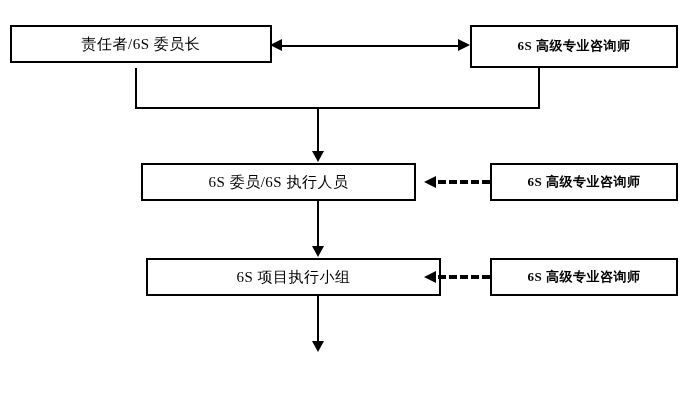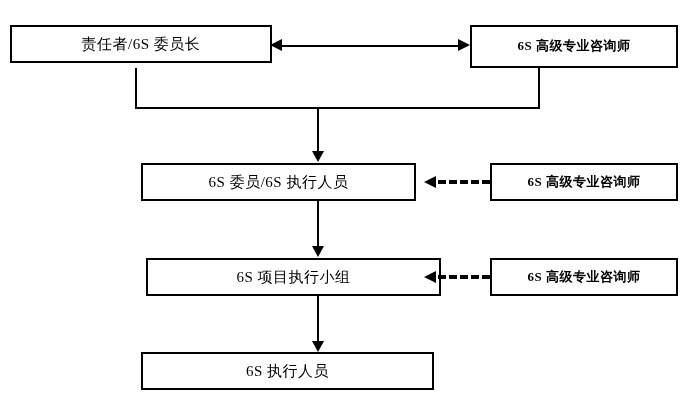--- a/index.html
+++ b/index.html
@@ -125,17 +125,14 @@
 
   <div class="node advisor" style="left:490px; top:258px; width:188px; height:38px;">
     <span class="node-label">6S 高级专业咨询师</span>
   </div>
   <div class="dashed-h" style="left:438px; top:275px; width:52px;"></div>
   <div class="arrowhead left" style="left:424px; top:271px;"></div>
 
   <div class="line-v" style="left:317px; top:296px; height:46px;"></div>
   <div class="arrowhead down" style="left:312px; top:341px;"></div>
 
-  <div class="node primary" style="left:141px; top:352px; width:293px; height:38px;">
-    <span class="node-label">6S 执行人员</span>
-  </div>
 
 </div>
 
 </body></html>

